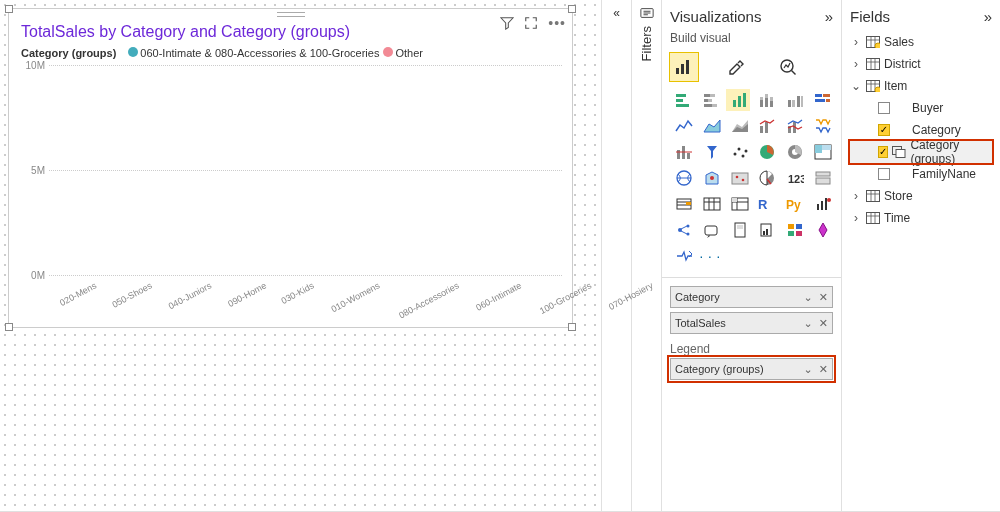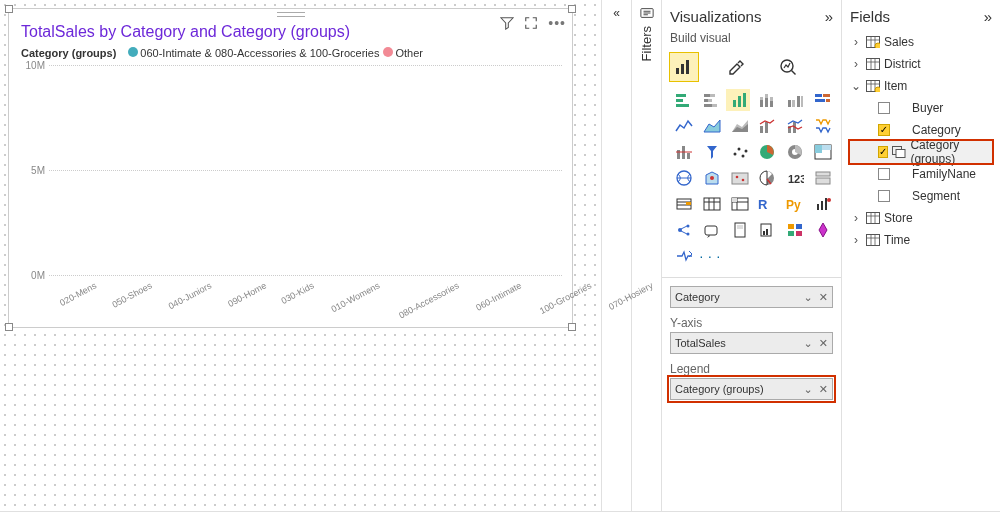--- a/index.html
+++ b/index.html
@@ -440,21 +440,20 @@
         <div class="vi">· · ·</div>
       </div>
     <div class="section-hr"></div>
     <div class="well">
       <span>Category</span>
       <span class="wr">
           <span>⌄</span>
           <span>✕</span>
         </span>
     </div>
-    <div class="well-label">Y-axis</div>
     <div class="well">
       <span>TotalSales</span>
       <span class="wr">
           <span>⌄</span>
           <span>✕</span>
         </span>
     </div>
     <div class="well-label">Legend</div>
     <div class="well hl">
       <span>Category (groups)</span>
@@ -521,25 +520,20 @@
               <rect x="4" y="3.5" width="9" height="8" fill="#fff" stroke="#555"></rect>
             </svg>
           </span>
           <span>Category (groups)</span>
         </div>
         <div class="trow ind">
           <span class="cb"></span>
           <span class="tbl"></span>
           <span>FamilyNane</span>
         </div>
-        <div class="trow ind">
-          <span class="cb"></span>
-          <span class="tbl"></span>
-          <span>Segment</span>
-        </div>
         <div class="trow">
           <span class="tw">›</span>
           <span class="tbl">
             <svg width="14" height="12">
               <rect x="0.5" y="0.5" width="13" height="11" fill="none" stroke="#555"></rect>
               <path d="M0 4h14M5 0v12M9 0v12" stroke="#555" stroke-width="0.8"></path>
             </svg>
           </span>
           <span>Store</span>
         </div>

